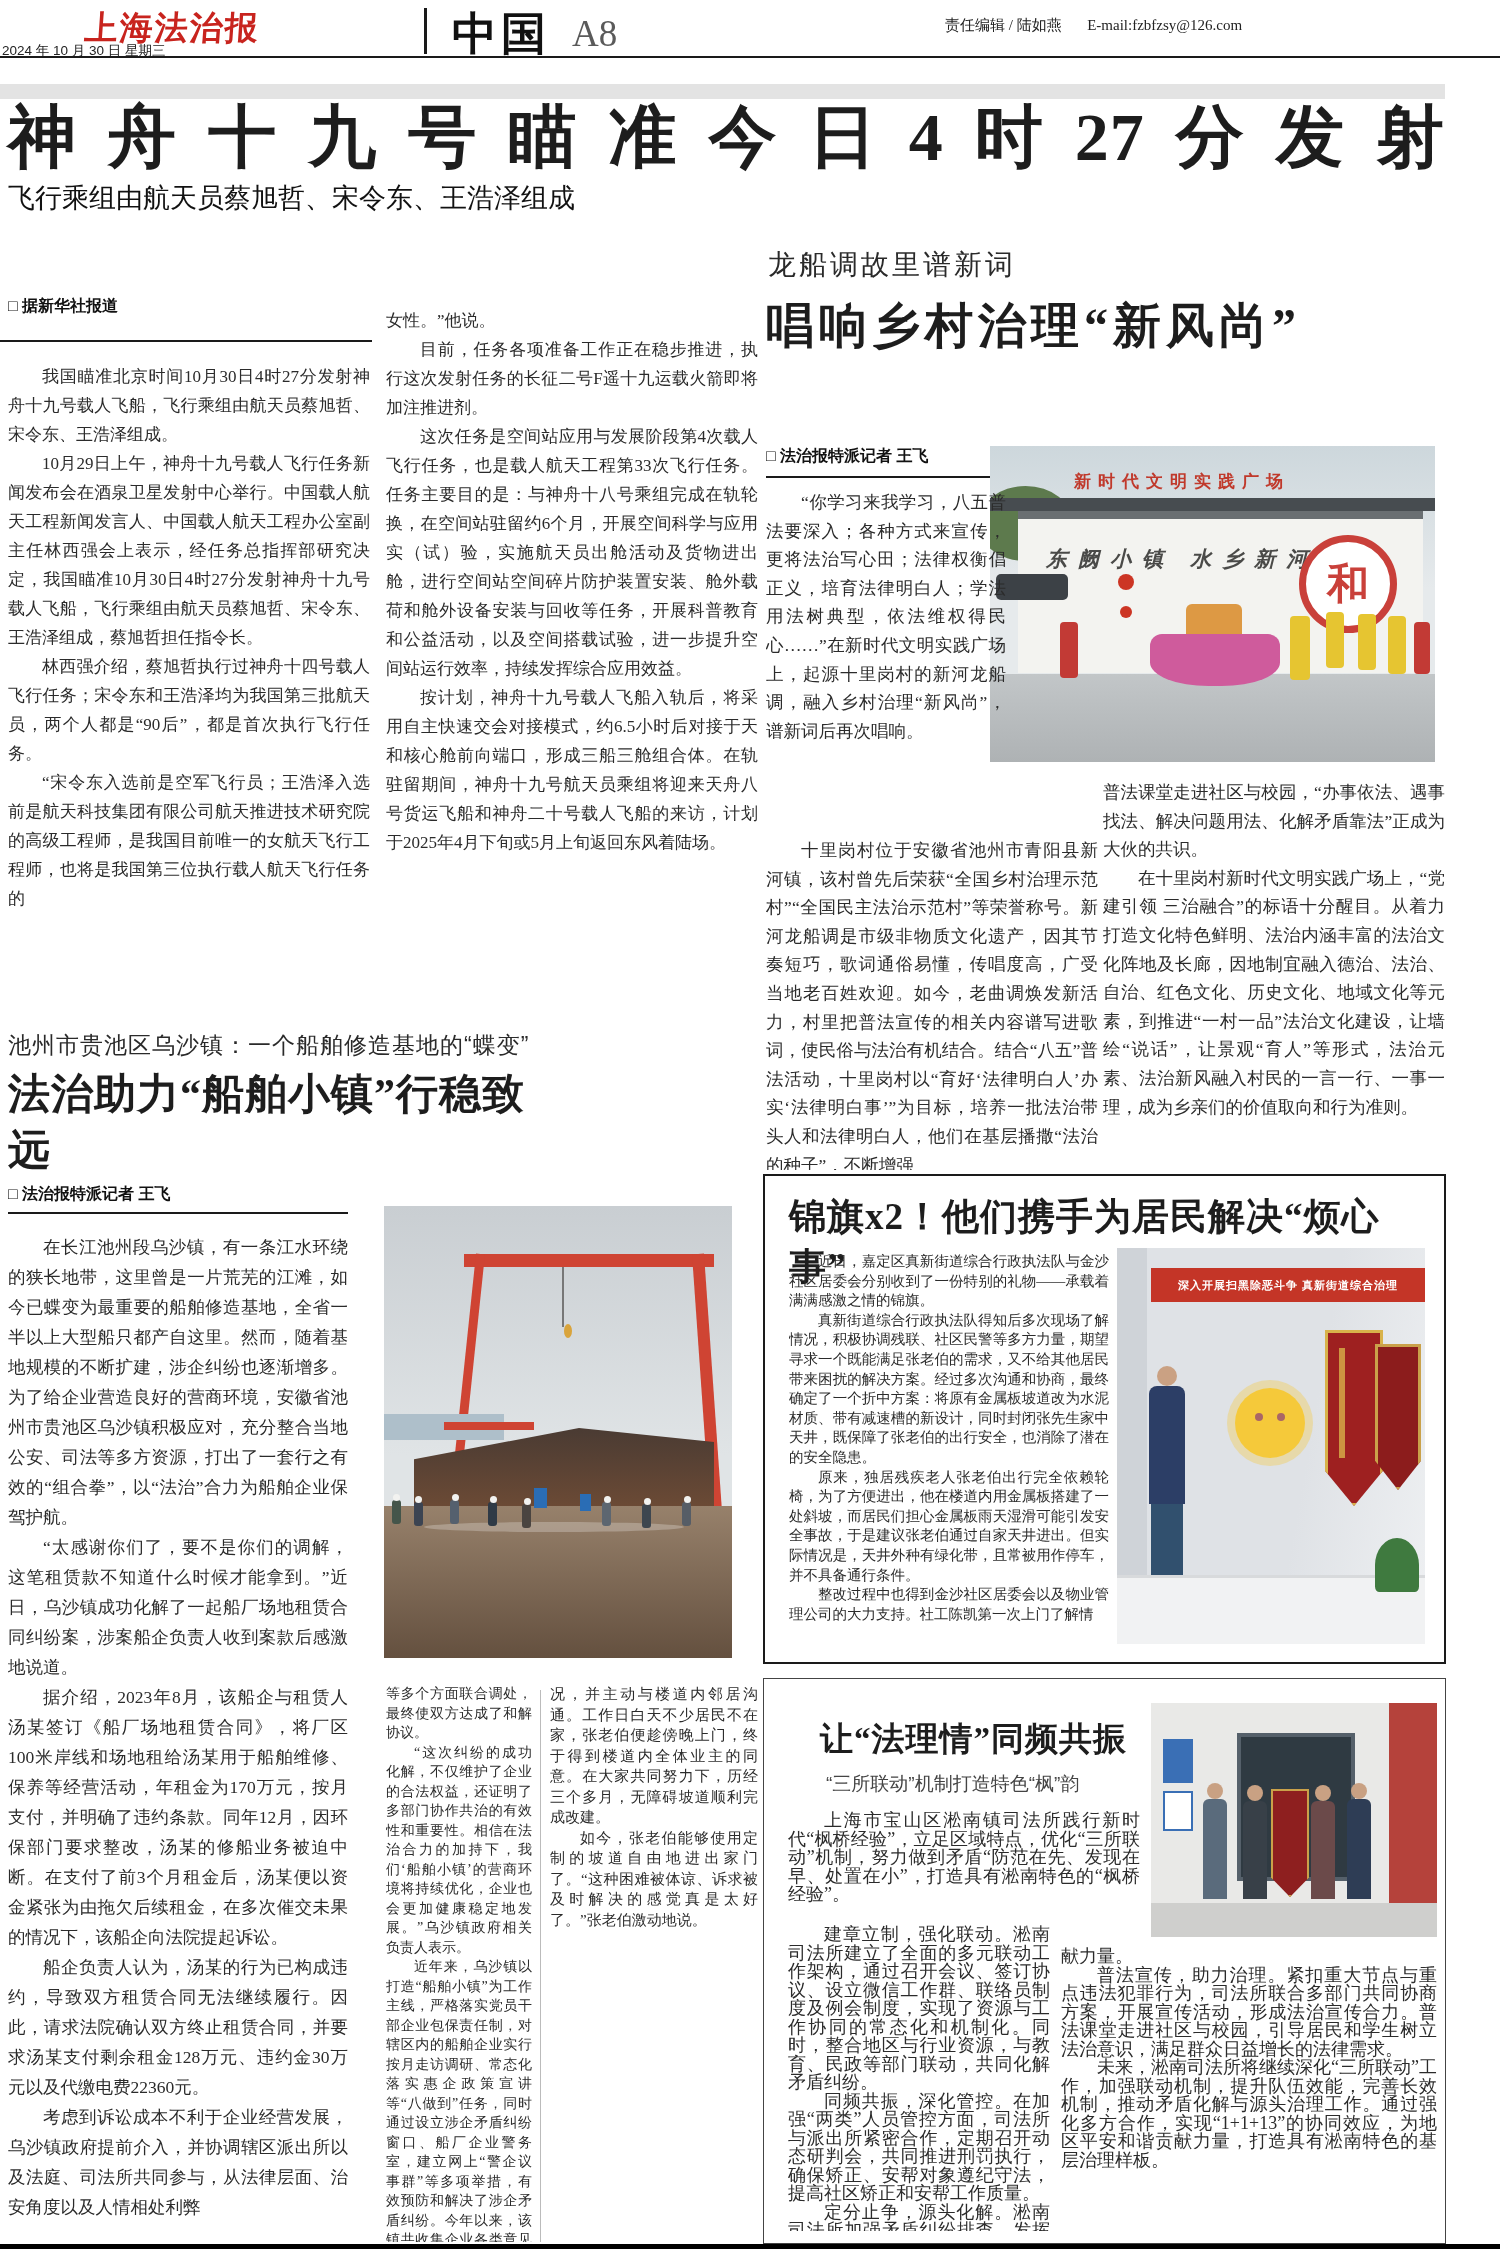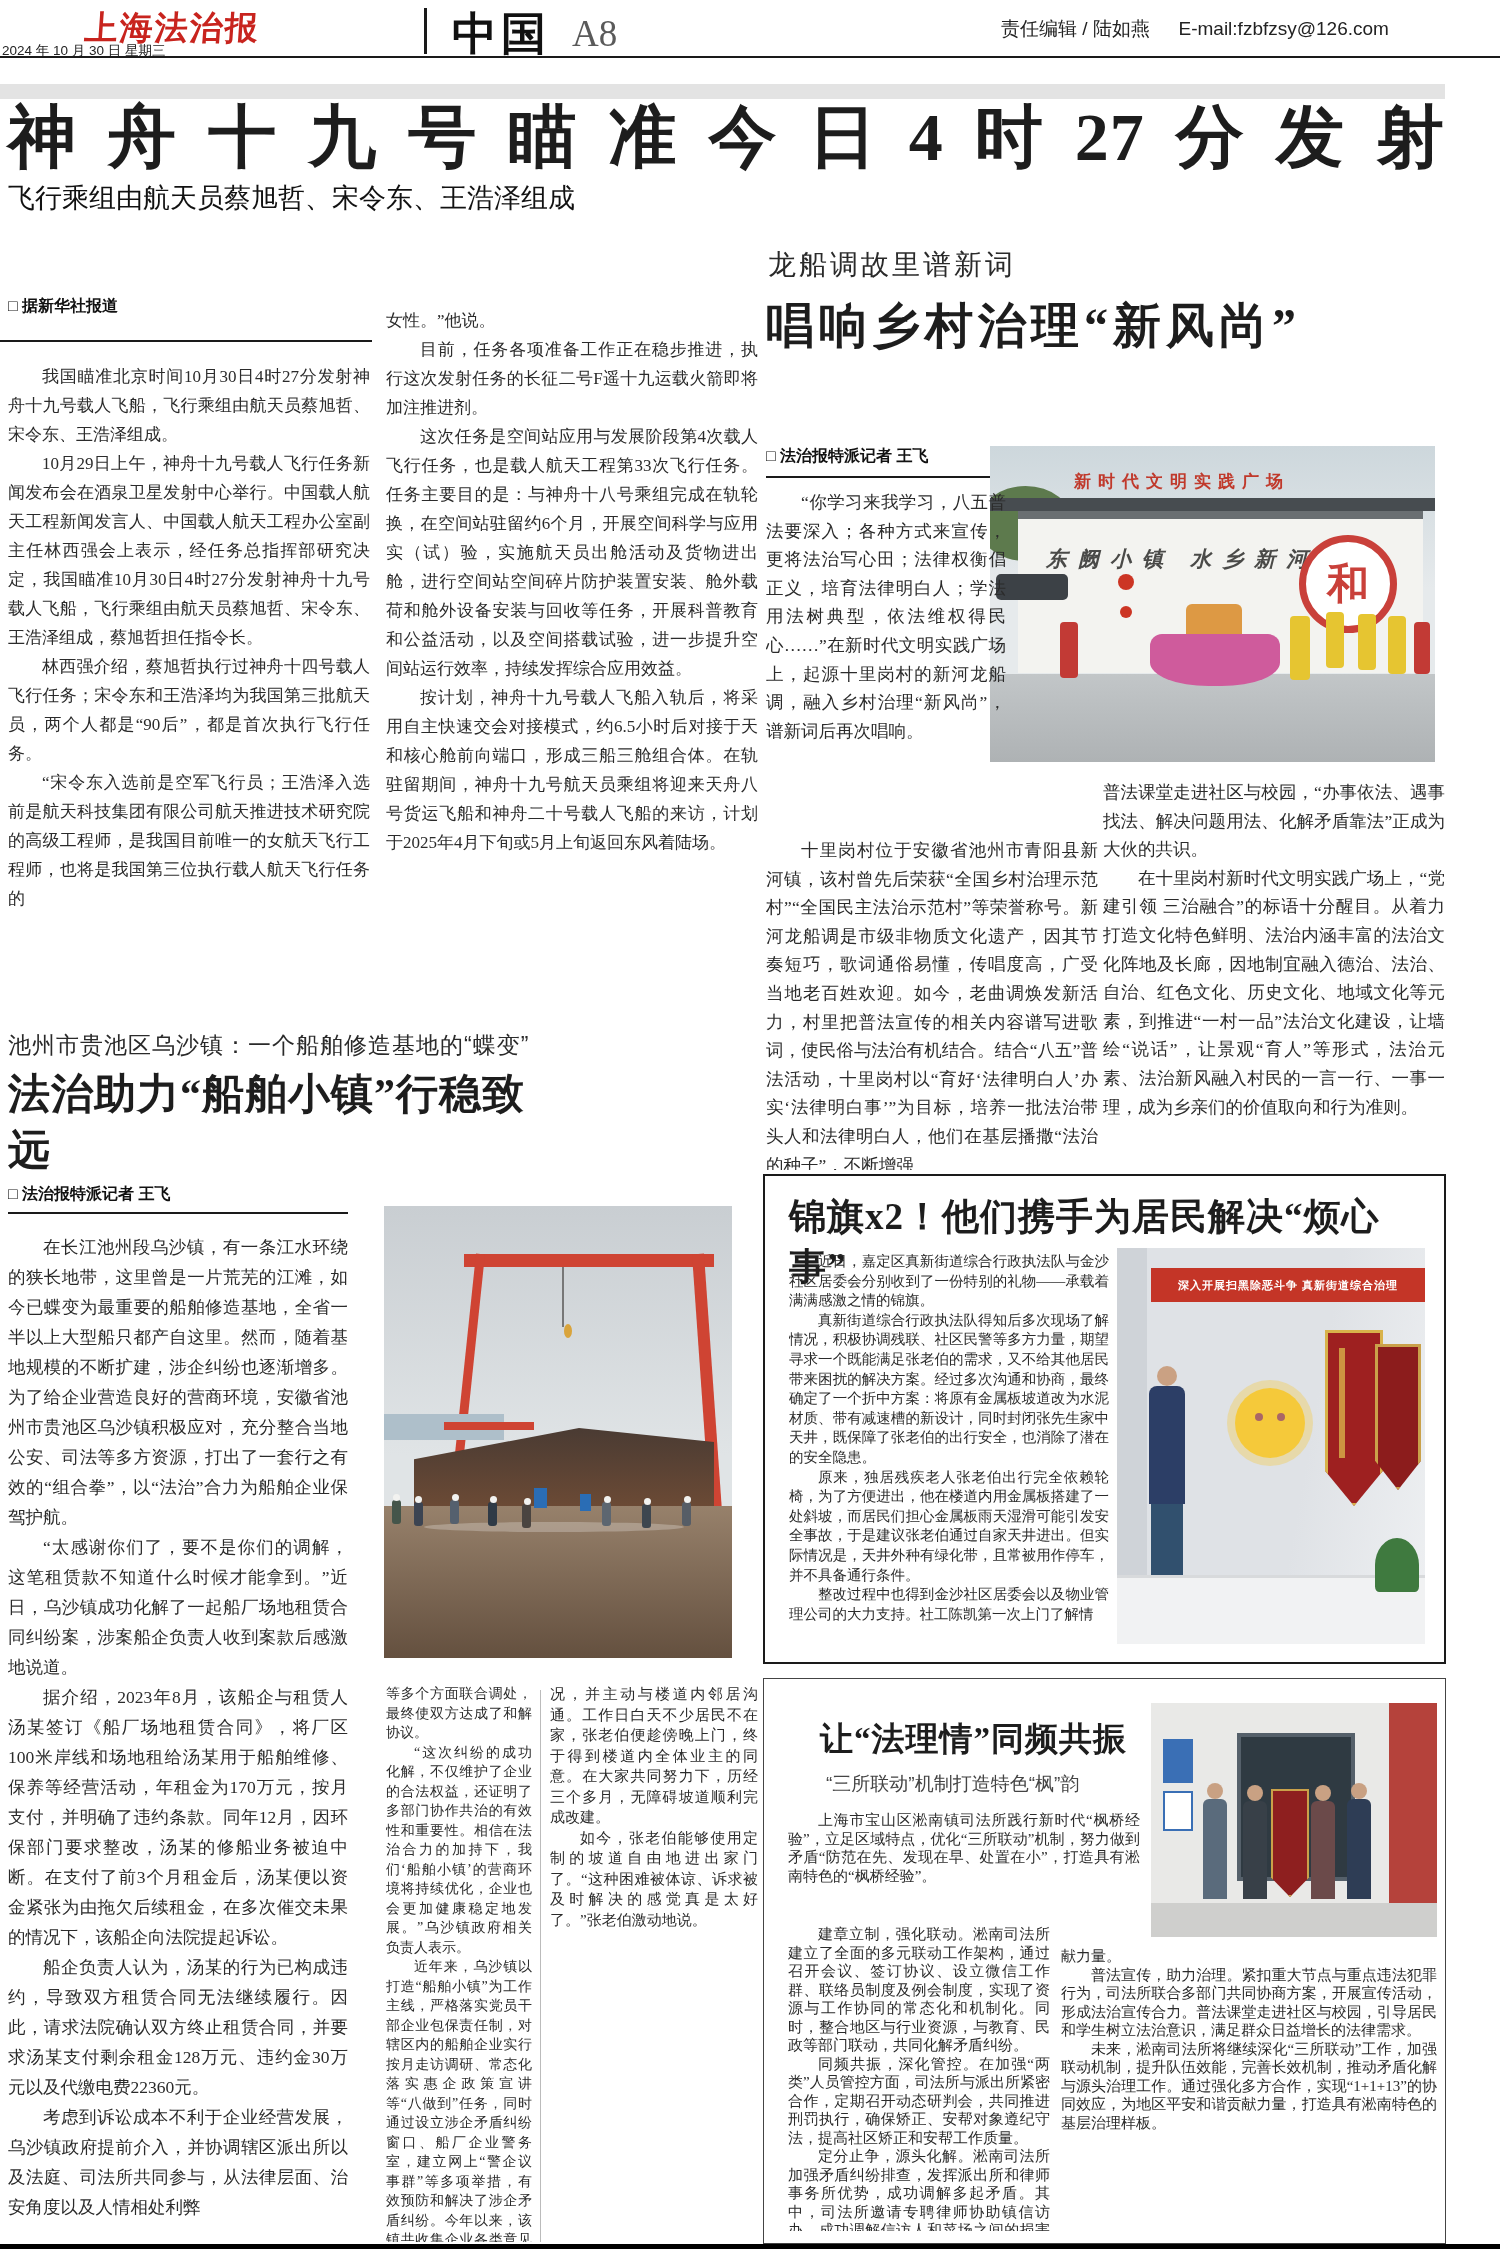--- a/index.html
+++ b/index.html
@@ -10,40 +10,40 @@
   .rule{background:#1a1a1a;}
   .bodycol{overflow:hidden;}
   .bodycol p{margin:0;text-indent:2em;text-align:justify;color:#2b2b2b;}
   .flush p:first-child{text-indent:0;}
   .f-lead{font-size:17px;line-height:29px;}
   .f-dragon{font-size:17.5px;line-height:28.6px;}
   .f-ship{font-size:17.5px;line-height:30px;}
   .f-ship2{font-size:14px;line-height:19.5px;}
   .f-strip{font-size:15px;line-height:20.5px;}
   .f-banner{font-size:14.5px;line-height:19.6px;}
-  .f-feng{font-size:15px;line-height:18.5px;}
+  .f-feng{font-size:18px;line-height:18.5px;}
   .headline{font-weight:900;color:#1d1d1d;letter-spacing:1px;}
   .stretch{text-align:justify;text-align-last:justify;}
   .kicker{font-family:"Liberation Sans","DejaVu Sans",sans-serif;color:#2a2a2a;font-weight:400;}
   .byline{font-family:"Liberation Sans","DejaVu Sans",sans-serif;font-weight:bold;font-size:16px;color:#111;}
   .box{border:2px solid #1a1a1a;box-sizing:border-box;}
   .photo{overflow:hidden;}
   .fig{position:absolute;}
 </style>
 </head>
 <body>
 
 <div id="page">
 
   <div class="abs" style="left:85px;top:6px;width:230px;height:38px;font-size:33px;font-weight:900;color:#c8241e;letter-spacing:2px;transform:skewX(-4deg);">上海法治报</div>
   <div class="abs sans" style="left:2px;top:42px;width:300px;font-size:13.5px;color:#222;">2024 年 10 月 30 日  星期三</div>
   <div class="abs rule" style="left:424px;top:8px;width:3px;height:46px;"></div>
   <div class="abs" style="left:452px;top:4px;font-size:45px;font-weight:900;color:#111;letter-spacing:4px;">中国</div>
   <div class="abs" style="left:572px;top:12px;font-size:37px;color:#5a5a5a;">A8</div>
-  <div class="abs sans" style="left:945px;top:16px;width:500px;text-align:center;font-size:19px;color:#222;">
+  <div class="abs sans" style="left:945px;top:16px;width:500px;text-align:left;font-size:15px;color:#222;font-family:Liberation Serif, serif;">
     <span>责任编辑 / 陆如燕</span>
     <span style="display:inline-block;width:18px;"></span>
     <span>E-mail:fzbfzsy@126.com</span>
   </div>
   <div class="abs rule" style="left:0;top:56px;width:1500px;height:2px;"></div>
   <div class="abs" style="left:0;top:84px;width:1445px;height:15px;background:#e3e3e3;"></div>
 
   <div class="abs headline stretch" style="left:8px;top:100px;width:1437px;font-size:68px;line-height:74px;">神舟十九号瞄准今日4时27分发射</div>
   <div class="abs sans" style="left:8px;top:180px;width:720px;font-size:27px;font-weight:500;color:#111;">飞行乘组由航天员蔡旭哲、宋令东、王浩泽组成</div>
 

